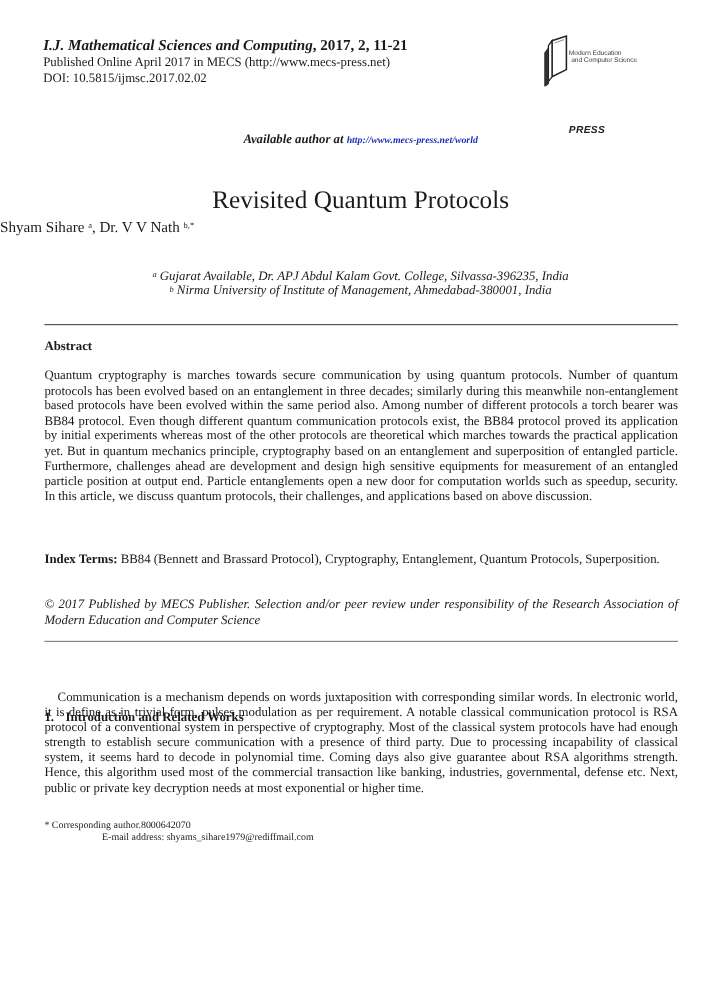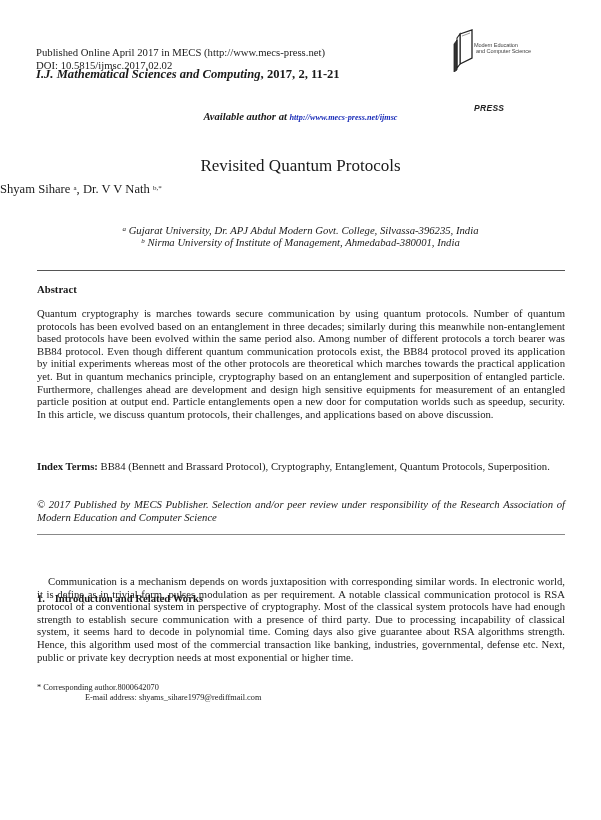--- a/index.html
+++ b/index.html
@@ -1,27 +1,27 @@
 <!DOCTYPE html>
 <html><head>
 <meta charset="utf-8">
 <style>
   html, body { margin:0; padding:0; background:#ffffff; }
   body { width:601px; height:820px; position:relative; overflow:hidden;
          font-family:"Liberation Serif", "DejaVu Serif", serif; color:#1a1a1a; }
   .abs { position:absolute; }
-  .hdr-journal { left:36px; top:31px; font-size:12.6px; font-weight:bold; line-height:15px; white-space:nowrap;margin-top:36px; }
+  .hdr-journal { left:36px; top:31px; font-size:12.6px; font-weight:bold; line-height:15px; white-space:nowrap; }
   .hdr-journal i { font-style:italic; }
   .hdr-line { left:36px; font-size:10.7px; line-height:12px; white-space:nowrap; }
   .logo { left:453px; top:28px; width:80px; height:44px; }
   .logo-text { position:absolute; left:21px; font-family:"Liberation Sans", sans-serif; font-size:5.6px; line-height:6px; color:#444; white-space:nowrap; letter-spacing:-0.1px; }
   .logo-press { position:absolute; left:21px; top:27px; font-family:"Liberation Sans", sans-serif; font-size:8.5px; font-weight:bold; font-style:italic; color:#222; letter-spacing:0.3px;margin-top:48px; }
   .avail { left:0; width:601px; top:111px; text-align:center; font-size:10.6px; font-weight:bold; font-style:italic; white-space:nowrap; }
   .avail a { color:#1a2db8; font-size:8.2px; text-decoration:none; }
-  .title { left:0; width:601px; top:155px; text-align:center; font-size:17px; line-height:22px; }
+  .title { left:0; width:601px; top:155px; text-align:center; font-size:21px; line-height:22px; }
   .authors { left:0; width:601px; top:182px; text-align:left; font-size:12.6px; line-height:15px; }
   .authors sup, .aff sup { font-size:7px; vertical-align:top; position:relative; top:-1px; }
   .aff { left:0; width:601px; text-align:center; font-size:10.7px; font-style:italic; line-height:12px; white-space:nowrap; }
   .rule { left:37px; width:528px; height:1px; background:#555; }
   .h-abs { left:37px; top:283px; font-size:10.7px; font-weight:bold; }
   .para { left:37px; width:528px; font-size:10.7px; line-height:12.6px; text-align:justify; }
   .idx b { font-weight:bold; }
   .copy { font-style:italic; }
   .sec { left:37px; top:551px; font-size:10.7px; font-weight:bold; white-space:nowrap;margin-top:41px; }
   .sec .num { display:inline-block; width:15px; }
@@ -40,26 +40,26 @@
     <path d="M7 6 L19 2 L19 30 L7 36 Z" fill="#fff" stroke="#222" stroke-width="1.3"></path>
     <path d="M4 10 L7 6 L7 36 L4 40 Z" fill="#fff" stroke="#222" stroke-width="1.1"></path>
     <path d="M1 16 L4 12 L4 42 L1 44 Z" fill="#333" stroke="#222" stroke-width="0.8"></path>
     <line x1="9" y1="8" x2="17" y2="5" stroke="#555" stroke-width="0.6"></line>
   </svg>
   <div class="logo-text" style="top:14px;">Modern Education</div>
   <div class="logo-text" style="top:20px;left:23px;">and Computer Science</div>
   <div class="logo-press">PRESS</div>
 </div>
 
-<div class="abs avail"><span>Available author at </span><a>http://www.mecs-press.net/ijmsc</a></div>
+<div class="abs avail"><span>Available author at </span><a>http://www.mecs-press.net/world</a></div>
 
 <div class="abs title">Revisited Quantum Protocols</div>
 <div class="abs authors"><span>Shyam Sihare </span><sup>a</sup><span>, </span><span>Dr. V V Nath </span><sup>b,*</sup></div>
 
-<div class="abs aff" style="top:224px;"><sup>a</sup><span> Gujarat University, Dr. APJ Abdul Modern Govt. College, Silvassa-396235, India</span></div>
+<div class="abs aff" style="top:224px;"><sup>a</sup><span> Gujarat Available, Dr. APJ Abdul Kalam Govt. College, Silvassa-396235, India</span></div>
 <div class="abs aff" style="top:236px;"><sup>b</sup><span> Nirma University of Institute of Management, Ahmedabad-380001, India</span></div>
 
 <div class="abs rule" style="top:270px;"></div>
 
 <div class="abs h-abs">Abstract</div>
 <div class="abs para" style="top:307px;">Quantum cryptography is marches towards secure communication by using quantum protocols.  Number of quantum protocols has been evolved based on an entanglement in three decades; similarly during this meanwhile non-entanglement based protocols have been evolved within the same period also. Among number of different protocols a torch bearer was BB84 protocol. Even though different quantum communication protocols exist, the BB84 protocol proved its application by initial experiments whereas most of the other protocols are theoretical which marches towards the practical application yet. But in quantum mechanics principle, cryptography based on an entanglement and superposition of entangled particle. Furthermore, challenges ahead are development and design high sensitive equipments for measurement of an entangled particle position at output end. Particle entanglements open a new door for computation worlds such as speedup, security. In this article, we discuss quantum protocols, their challenges, and applications based on above discussion.</div>
 
 <div class="abs para idx" style="top:460px;"><b>Index Terms:</b><span> BB84 (Bennett and Brassard Protocol), Cryptography, Entanglement, Quantum Protocols, Superposition.</span></div>
 
 <div class="abs para copy" style="top:498px;">© 2017 Published by MECS Publisher. Selection and/or peer review under responsibility of the Research Association of Modern Education and Computer Science</div>

